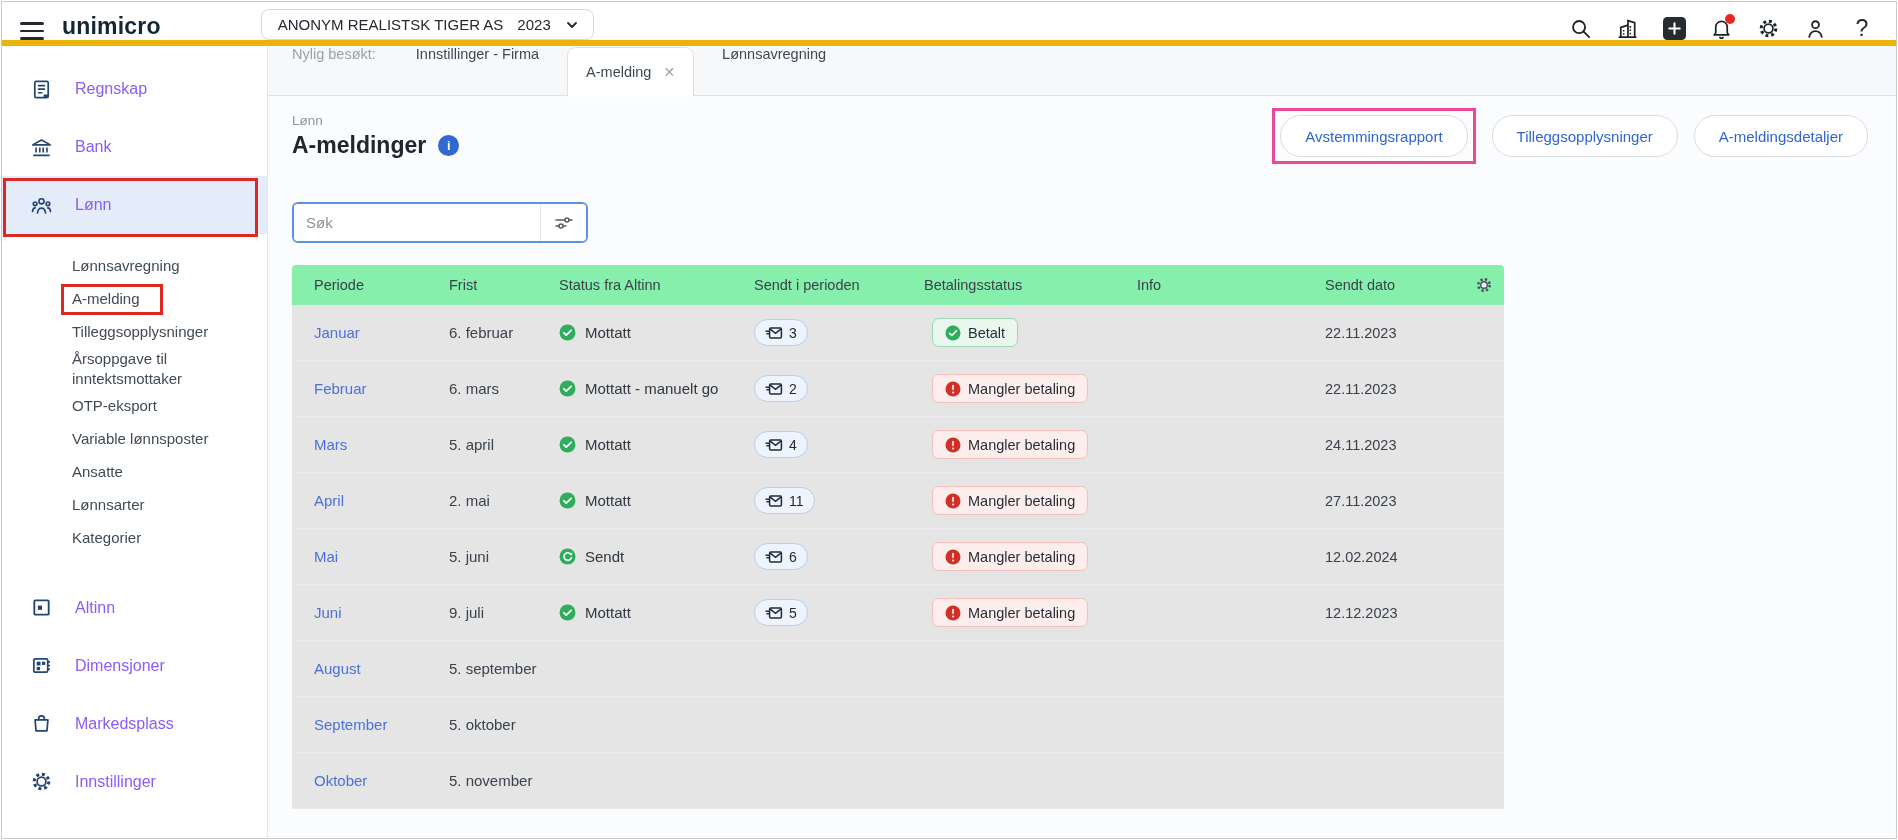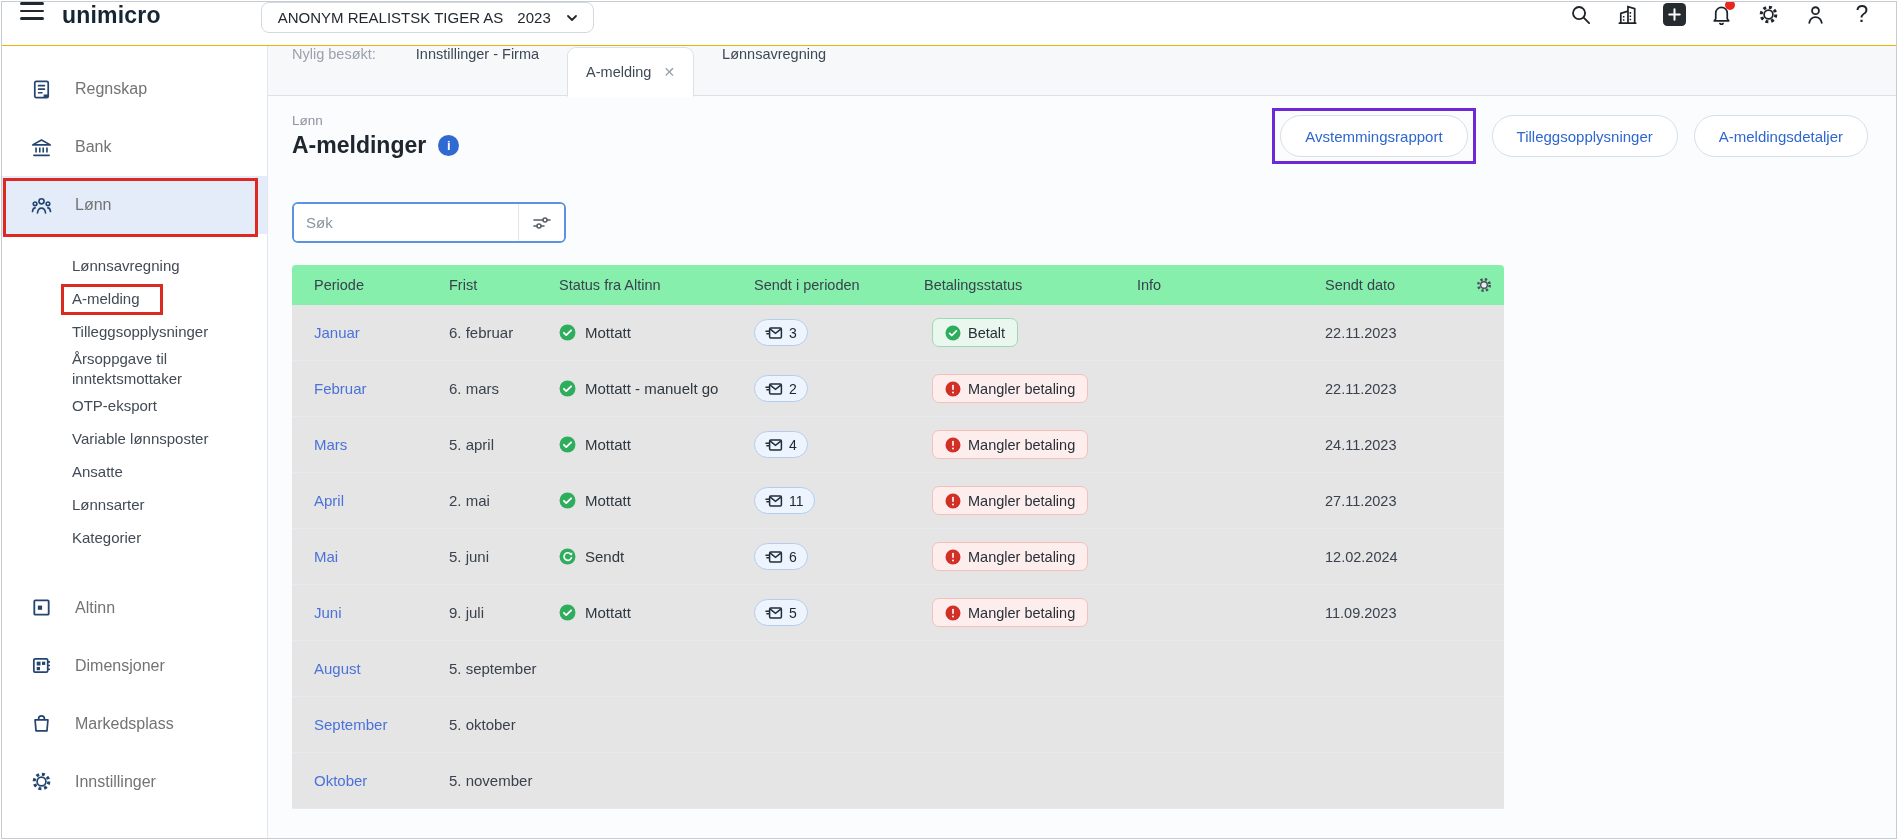--- a/index.html
+++ b/index.html
@@ -1,35 +1,35 @@
 <!DOCTYPE html>
 <html><head>
 <meta charset="utf-8">
 <style>
   * { box-sizing: border-box; }
   html,body { margin:0; padding:0; background:#fff; }
   body { width:1898px; height:840px; font-family:"Liberation Sans", sans-serif; }
   .frame { position:relative; width:1896px; height:838px; margin:1px; border:1px solid #c7ccd3; background:#fff; overflow:hidden; }
 
   
-  .topbar { height:44px; display:flex; align-items:flex-start; border-bottom:1px solid #eab308; background:#fff; position:relative; z-index:4; }
+  .topbar { height:44px; display:flex; align-items:flex-end; border-bottom:6px solid #eab308; background:#fff; position:relative; z-index:4; }
   .hamburger { margin-left:18px; width:24px; height:18px; display:flex; flex-direction:column; justify-content:space-between; cursor:pointer; }
   .hamburger span { height:2.6px; background:#23282e; border-radius:2px; }
   .logo { margin-left:18px; font-size:23px; font-weight:bold; color:#142633; letter-spacing:0.2px; }
   .company { margin-left:100px; height:31px; display:flex; align-items:center; gap:14px; padding:0 14px 0 16px; border:1px solid #d4d9df; border-radius:8px; font-size:15px; color:#23292f; cursor:pointer; background:#fff; }
   .topicons { margin-left:auto; margin-right:22px; display:flex; align-items:center; gap:23px; }
   .ticon { width:24px; height:24px; display:flex; align-items:center; justify-content:center; cursor:pointer; position:relative; }
   .ticon svg { width:23px; height:23px; }
   .bell-dot { position:absolute; top:-2px; right:-2px; width:10px; height:10px; border-radius:50%; background:#e8281e; }
   .help-glyph { font-size:23px; color:#1e2329; font-weight:500; }
 
   
   .layout { display:flex; height:793px; }
   .sidebar { width:266px; min-width:266px; border-right:1px solid #e3e7ec; background:#fff; padding-top:14px; }
-  .nav-item { display:flex; align-items:center; gap:22px; padding-left:28px; height:58px; font-size:16px; color:#737373; cursor:pointer; }
+  .nav-item { display:flex; align-items:center; gap:22px; padding-left:28px; height:58px; font-size:16px; color:#8b5cf6; cursor:pointer; }
   .nav-item svg { width:23px; height:23px; }
   .nav-item.active { background:#e4ecfa; }
   .submenu { margin:16px 0 24px 0; }
   .subitem { padding-left:70px; min-height:33px; display:flex; align-items:center; font-size:15px; color:#424b55; cursor:pointer; line-height:1.35; }
   .subitem span { display:inline-block; padding-right:20px; max-width:185px; }
   .sub-anno { border:3px solid #dc2a23; padding:2px 40px 3px 8px; margin-left:-11px; }
 
   
   .main { flex:1; display:flex; flex-direction:column; background:#fbfcfd; }
   .tabstrip { height:50px; background:#f7f8fa; border-bottom:1px solid #dde1e7; display:flex; padding-left:24px; }
@@ -38,25 +38,25 @@
   .tab.active { height:50px; display:flex; align-items:center; gap:12px; background:#fff; border:1px solid #dde1e7; border-bottom:1px solid #fff; border-radius:9px 9px 0 0; padding:0 18px; margin:1px 28px -1px -18px; position:relative; }
   .tab-close { color:#99a1aa; font-size:14px; cursor:pointer; }
 
   .pageheader { height:80px; display:flex; align-items:center; padding:0 28px 0 24px; }
   .eyebrow { font-size:13.5px; color:#8d95a0; margin-bottom:4px; }
   .title-row { display:flex; align-items:center; gap:12px; }
   .page-title { font-size:23px; font-weight:bold; color:#20262e; }
   .info-i { width:21px; height:21px; border-radius:50%; background:#2e6ad1; color:#fff; font-size:13px; font-weight:bold; display:flex; align-items:center; justify-content:center; cursor:pointer; }
   .header-btns { margin-left:auto; display:flex; align-items:center; gap:16px; }
   .pill-btn { height:42px; padding:0 24px; border:1px solid #d9dee5; border-radius:22px; background:#fff; color:#2f66d0; font-size:15px; font-family:"Liberation Sans",sans-serif; cursor:pointer; white-space:nowrap; }
-  .btn-anno { border:3px solid #6d28d9; padding:4px 5px; display:inline-flex; }
+  .btn-anno { border:3px solid #ec4899; padding:4px 5px; display:inline-flex; }
 
   .content { flex:1; padding:26px 28px 0 24px; overflow:hidden; }
   .searchrow { margin-bottom:22px; }
-  .searchbox { width:274px; height:41px; border:2px solid #5b93e0; border-radius:6px; background:#fff; display:flex; align-items:stretch; overflow:hidden; }
+  .searchbox { width:296px; height:41px; border:2px solid #5b93e0; border-radius:6px; background:#fff; display:flex; align-items:stretch; overflow:hidden; }
   .searchbox input { flex:1; border:none; outline:none; padding:0 12px; font-size:15px; font-family:"Liberation Sans",sans-serif; color:#2a313a; min-width:0; }
   .searchbox input::placeholder { color:#8a929c; }
   .filter-btn { width:46px; border:none; border-left:1px solid #e2e6eb; background:#fff; display:flex; align-items:center; justify-content:center; cursor:pointer; }
 
   
   .table { width:1212px; }
   .tgrid { display:grid; grid-template-columns:135px 110px 195px 170px 213px 188px 150px 1fr; align-items:center; padding-left:22px; }
   .thead { background:#86efac; height:40px; border-radius:4px 4px 0 0; font-size:14.5px; color:#39424d; }
   .th-gear { justify-self:end; padding-right:16px; display:flex; cursor:pointer; }
   .trow { height:56px; background:#e5e5e5; border-bottom:1px solid #e7ebf0; font-size:15px; cursor:pointer; }
@@ -503,21 +503,21 @@
 
         <svg class="ic-missing" viewBox="0 0 16 16">
                       <circle cx="8" cy="8" r="7.5" fill="#d22f27"></circle>
                       <rect x="7.2" y="3.7" width="1.6" height="5.3" rx="0.8" fill="#fff"></rect>
                       <circle cx="8" cy="11.5" r="1" fill="#fff"></circle>
                     </svg>
         <span class="blabel">Mangler betaling</span>
       </span>
     </div>
     <div class="c-info"></div>
-    <div class="c-date">11.09.2023</div>
+    <div class="c-date">12.12.2023</div>
     <div></div>
   </div>
               <div class="trow tgrid">
     <div><a class="plink" href="#">August</a></div>
     <div class="c-frist">5. september</div>
     <div class="c-status"></div>
     <div class="c-sent"></div>
     <div class="c-pay"></div>
     <div class="c-info"></div>
     <div class="c-date"></div>

